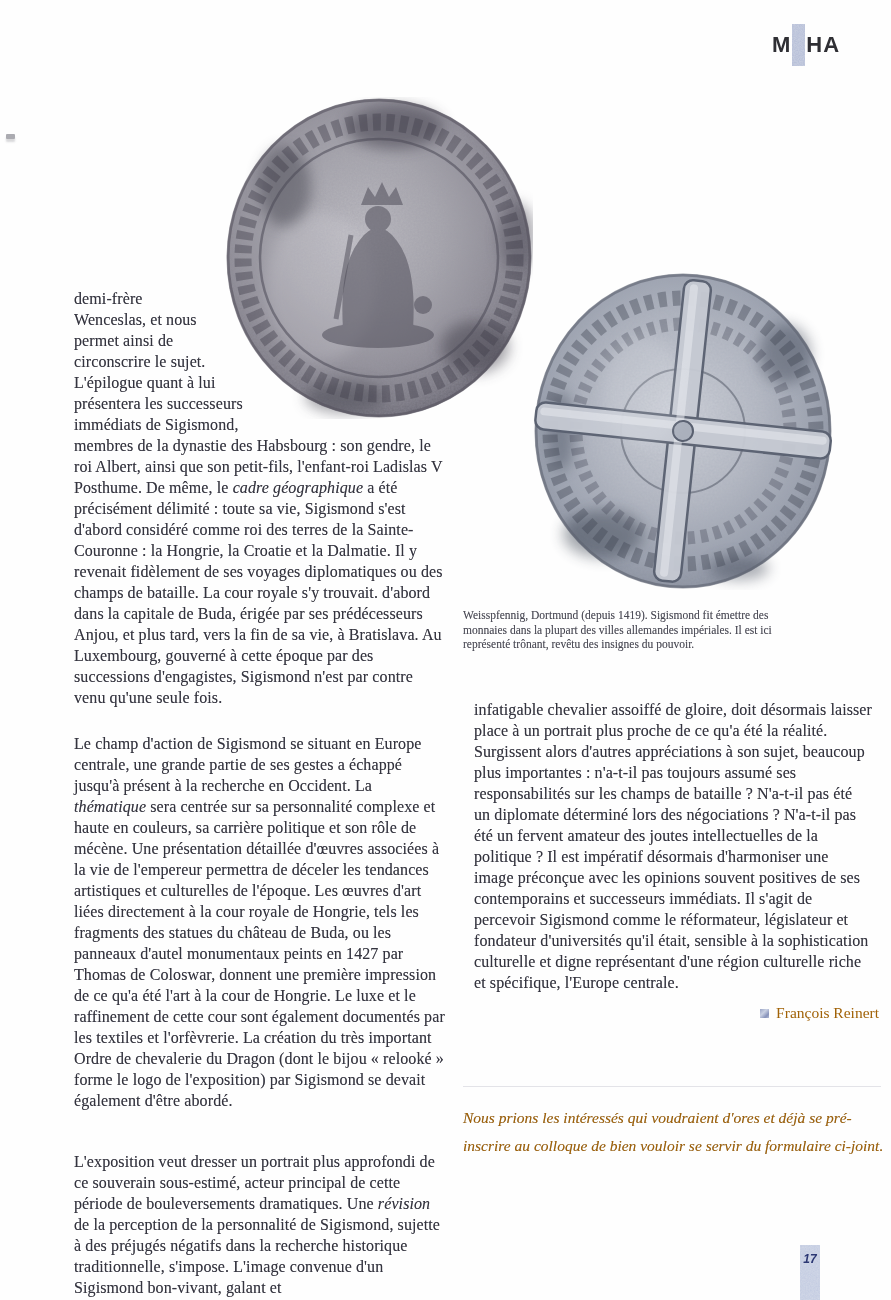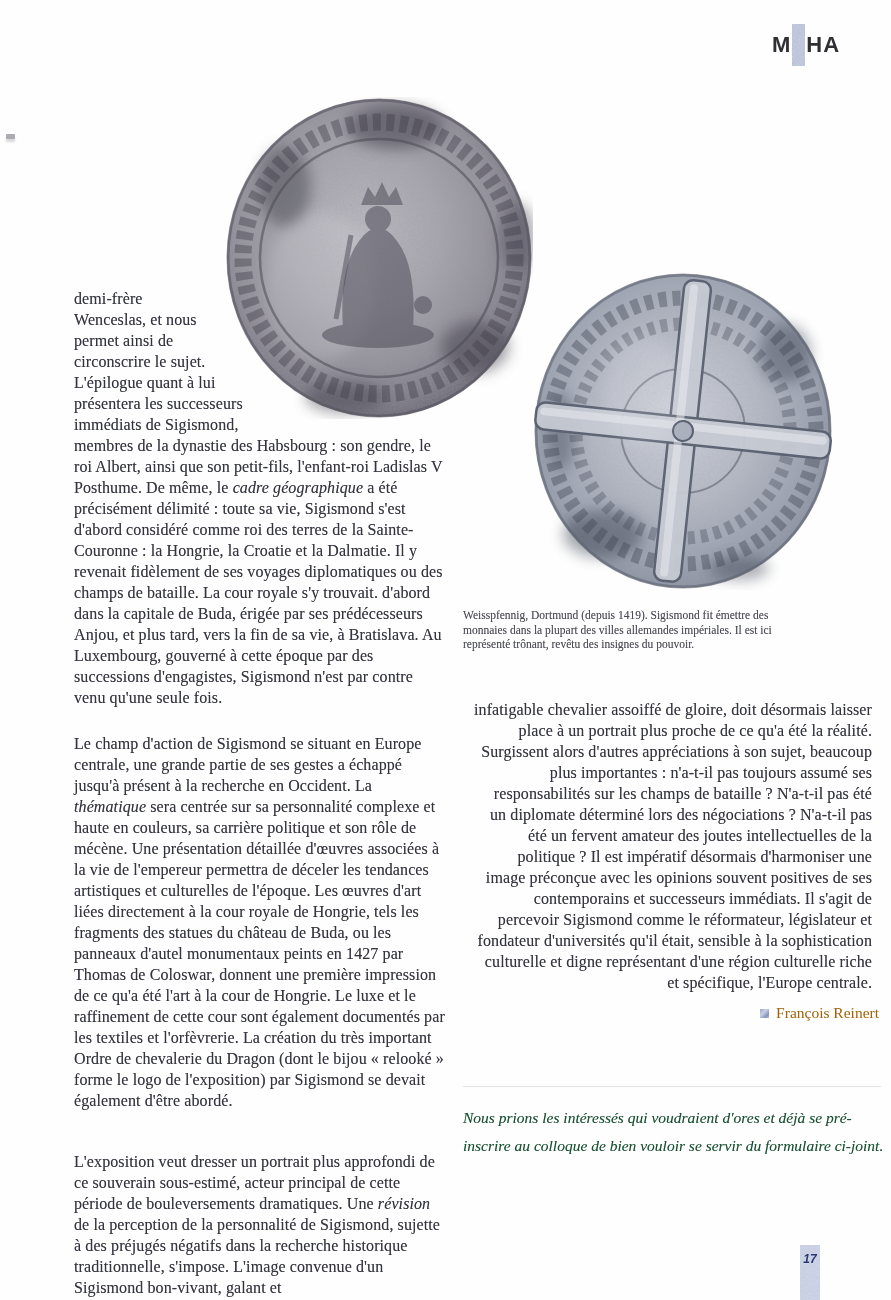--- a/index.html
+++ b/index.html
@@ -13,29 +13,29 @@
 
   .col-left { position:absolute; left:63px; top:277px; width:393px; }
   .coin-float { float:right; width:240px; height:158px;
                 shape-outside: circle(170px at 162px -19px); shape-margin:4px; }
   .p2 { margin-top:25px; }
   .p3 { margin-top:40px; }
 
   .col-right { position:absolute; left:463px; top:608px; width:420px; }
   .caption { font-size:11.5px; line-height:14.5px; color:#4a4a55;
              width:352px; margin:0; text-shadow:0 0 0.4px rgba(74,74,85,0.4); }
-  .rbody { margin-top:47px;text-align:right; }
+  .rbody { margin-top:47px; }
   .signature { text-align:right; font-size:15.5px;
                color:#a16207; padding-right:4px; }
   .sig-glyph { display:inline-block; width:9px; height:9px; vertical-align:baseline;
                background:linear-gradient(135deg,#9aa5c6 0%, #c9d0e2 40%, #8692ba 75%, #b4bcd4 100%);
                margin-right:7px; }
   .rule { margin-top:64px; height:1px; background:#e3e3e8; width:418px; }
   .note { margin-top:17px; font-style:italic; font-size:15.5px; line-height:28px;
-          color:#14532d; width:424px; text-shadow:0 0 0.4px rgba(60,60,72,0.4); }
+          color:#a16207; width:424px; text-shadow:0 0 0.4px rgba(60,60,72,0.4); }
 
   
   .logo { position:absolute; left:772px; top:24px; height:42px; display:flex; align-items:center;
           font-family:"Liberation Sans", sans-serif; font-weight:bold; font-size:22px;
           color:#2f2f34; letter-spacing:1px; }
   .logo-strip { width:13px; height:42px; margin:0 1px; }
   .logo-strip svg { display:block; }
 
   
   .coin1 { position:absolute; left:225px; top:97px; }

